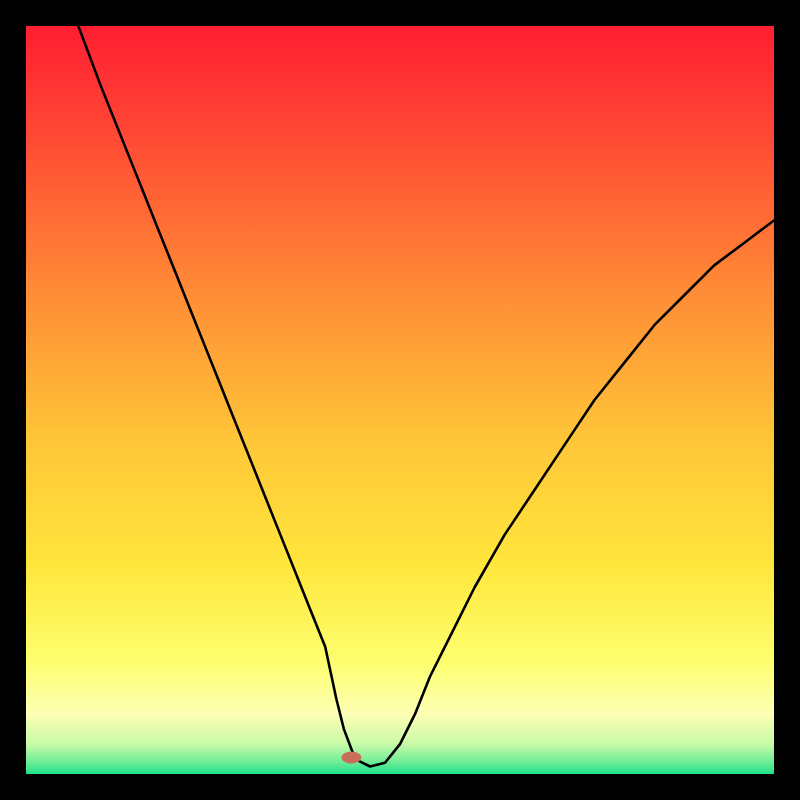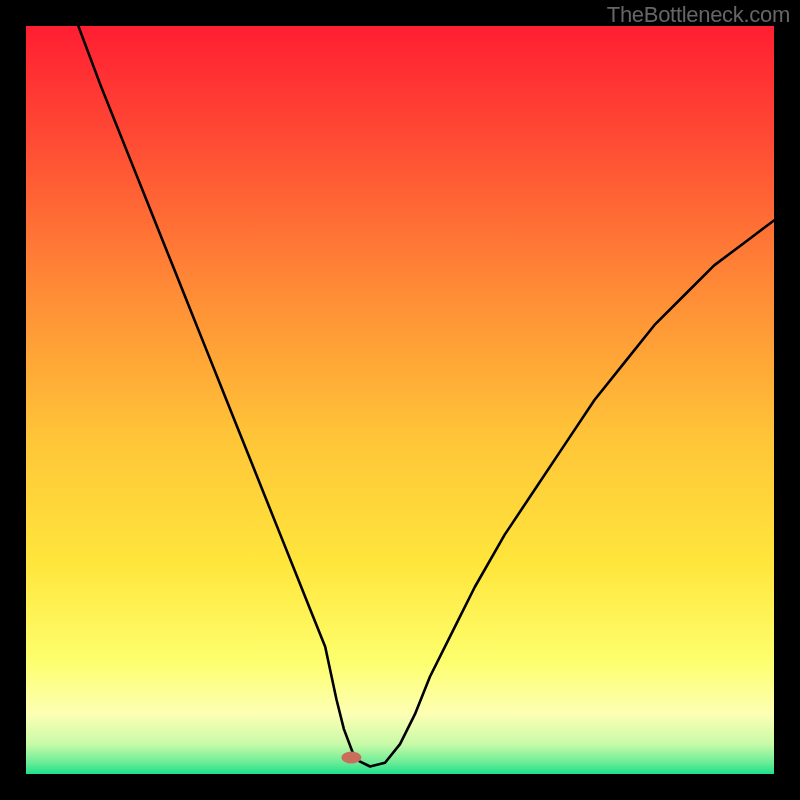--- a/index.html
+++ b/index.html
@@ -46,21 +46,20 @@
   }
   svg {
     display: block;
   }
 </style>
 </head>
 <body>
 
 <div class="frame">
 
-  <div class="watermark">TheBottleneck.com</div>
 
   <div class="plot-outer">
     <svg class="plot-area" width="748" height="748" viewBox="0 0 748 748" preserveAspectRatio="none">
       <defs>
         <linearGradient id="bg-grad" x1="0" y1="0" x2="0" y2="1">
           <stop id="g-stop-0" offset="0%" stop-color="#FF1E32"></stop>
           <stop id="g-stop-1" offset="15%" stop-color="#FF4A34"></stop>
           <stop id="g-stop-2" offset="35%" stop-color="#FF8A36"></stop>
           <stop id="g-stop-3" offset="55%" stop-color="#FFC538"></stop>
           <stop id="g-stop-4" offset="72%" stop-color="#FFE63C"></stop>

